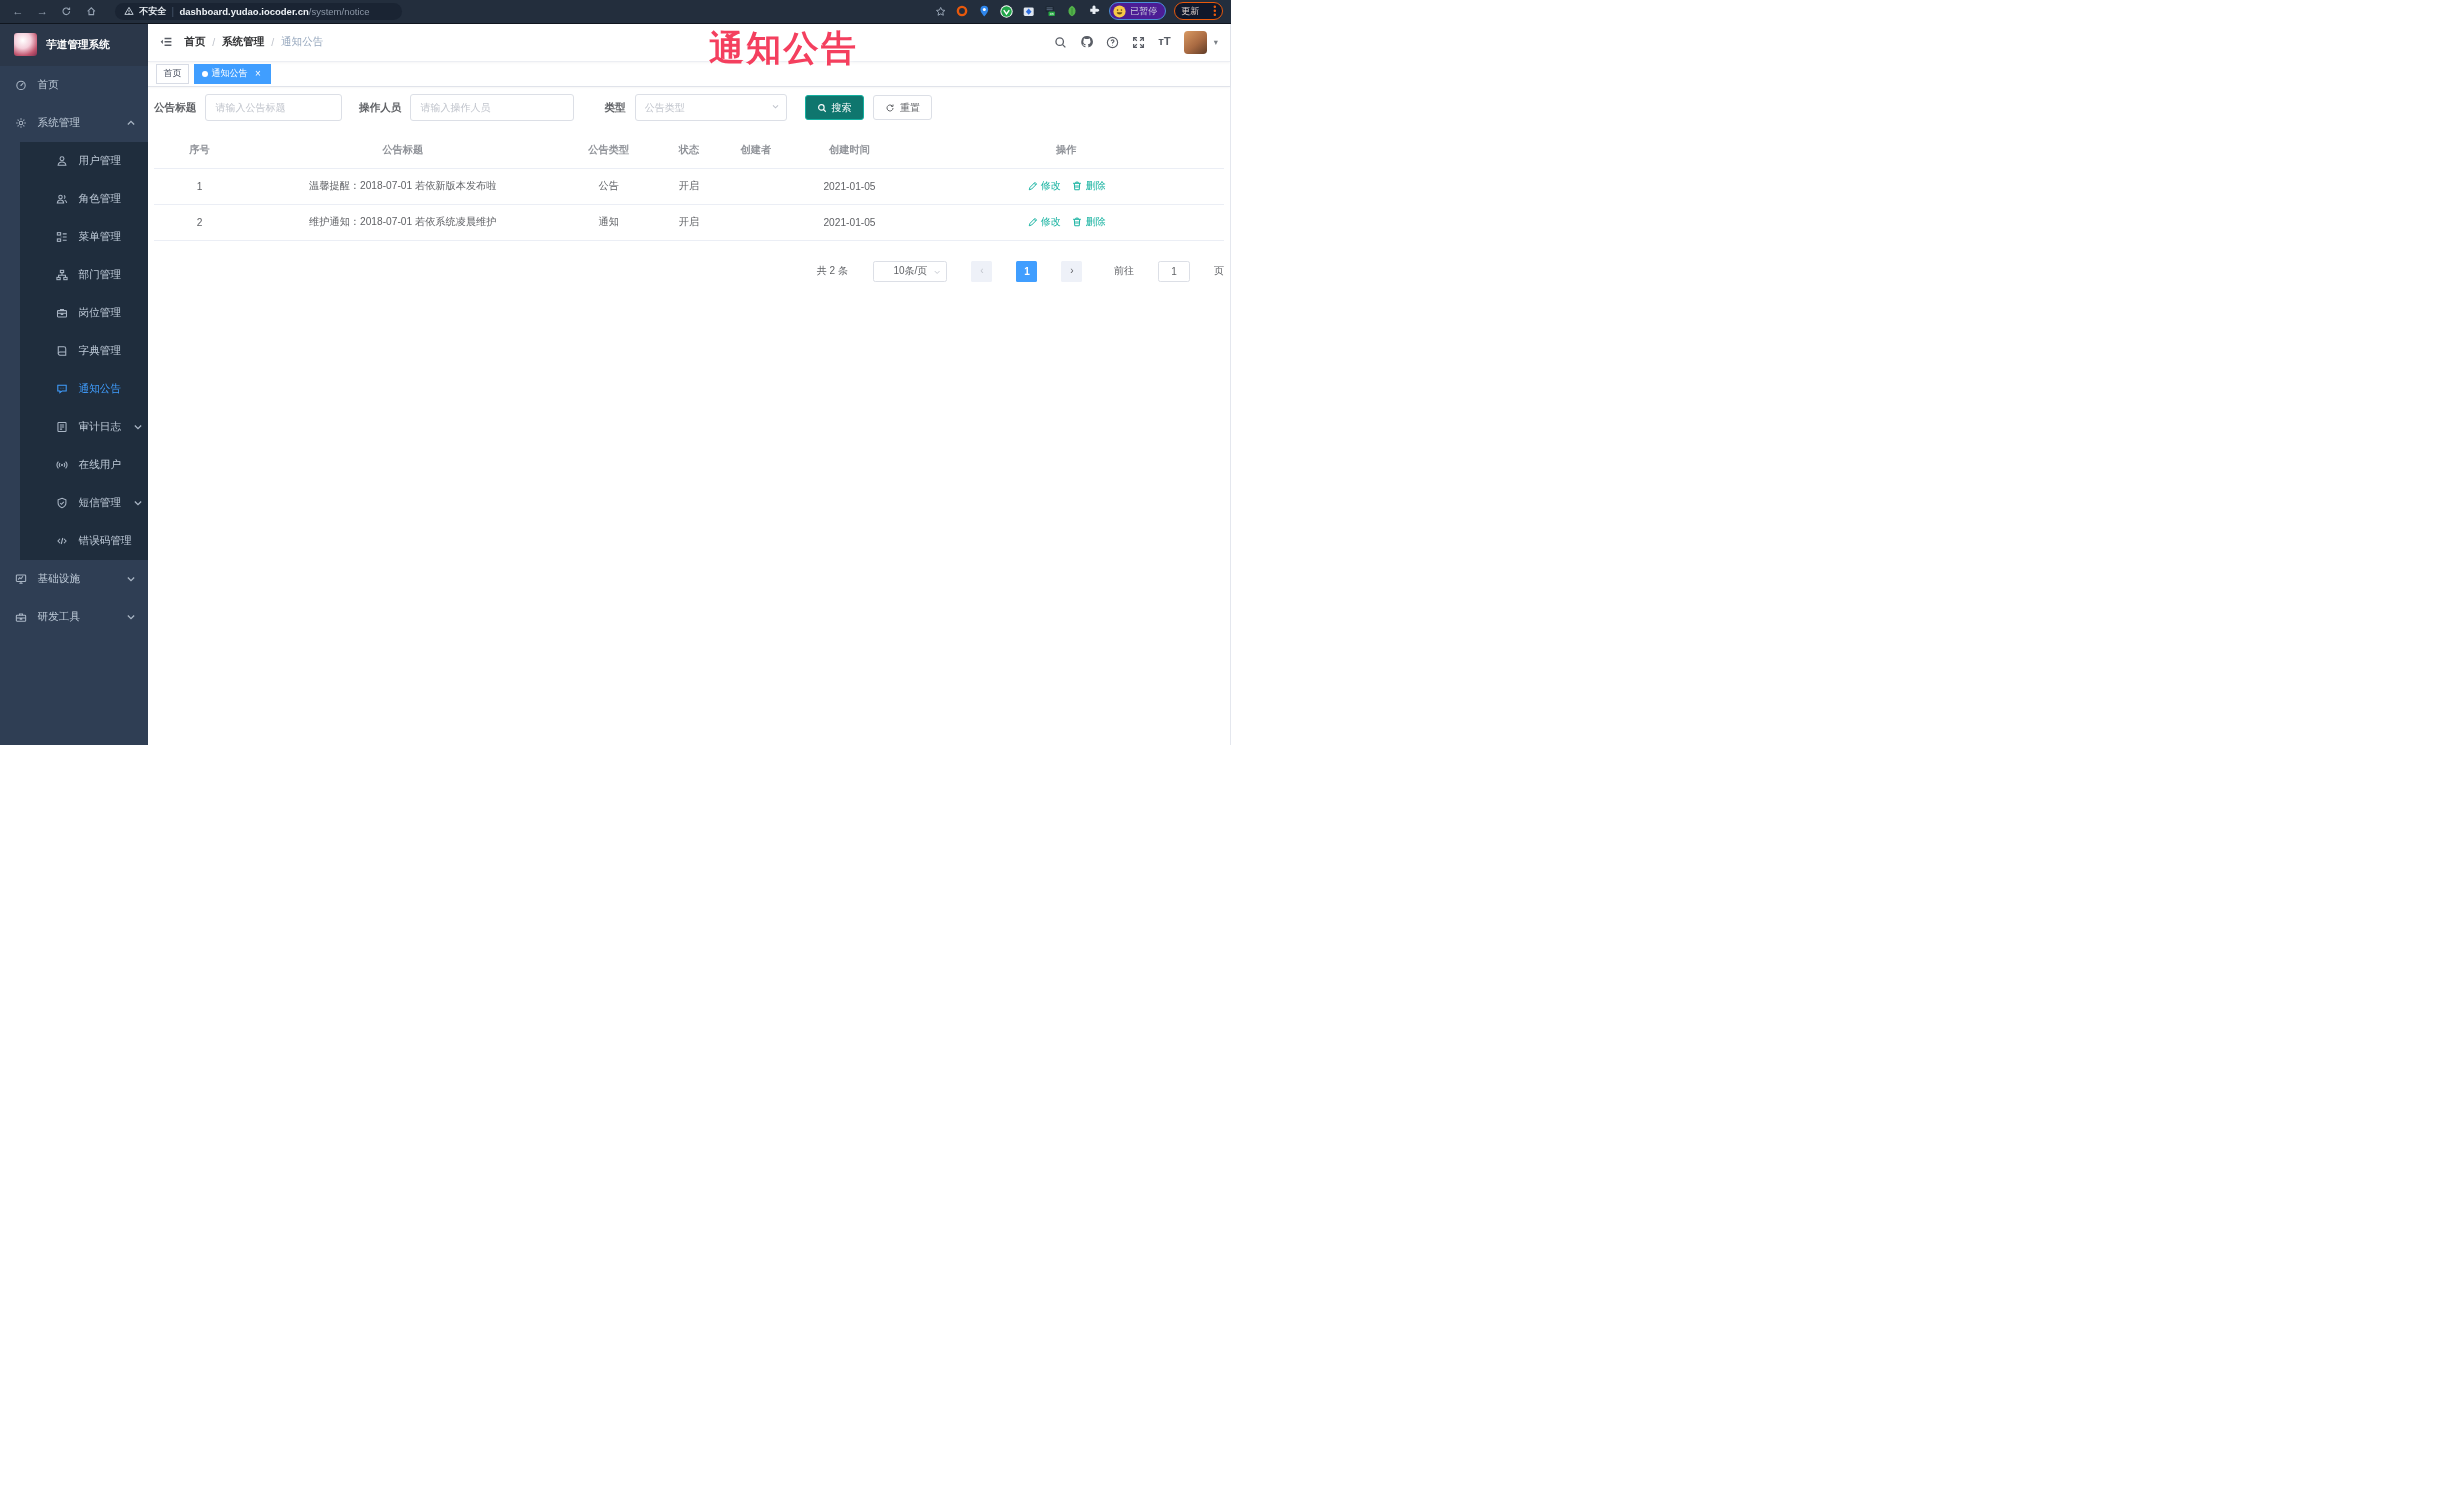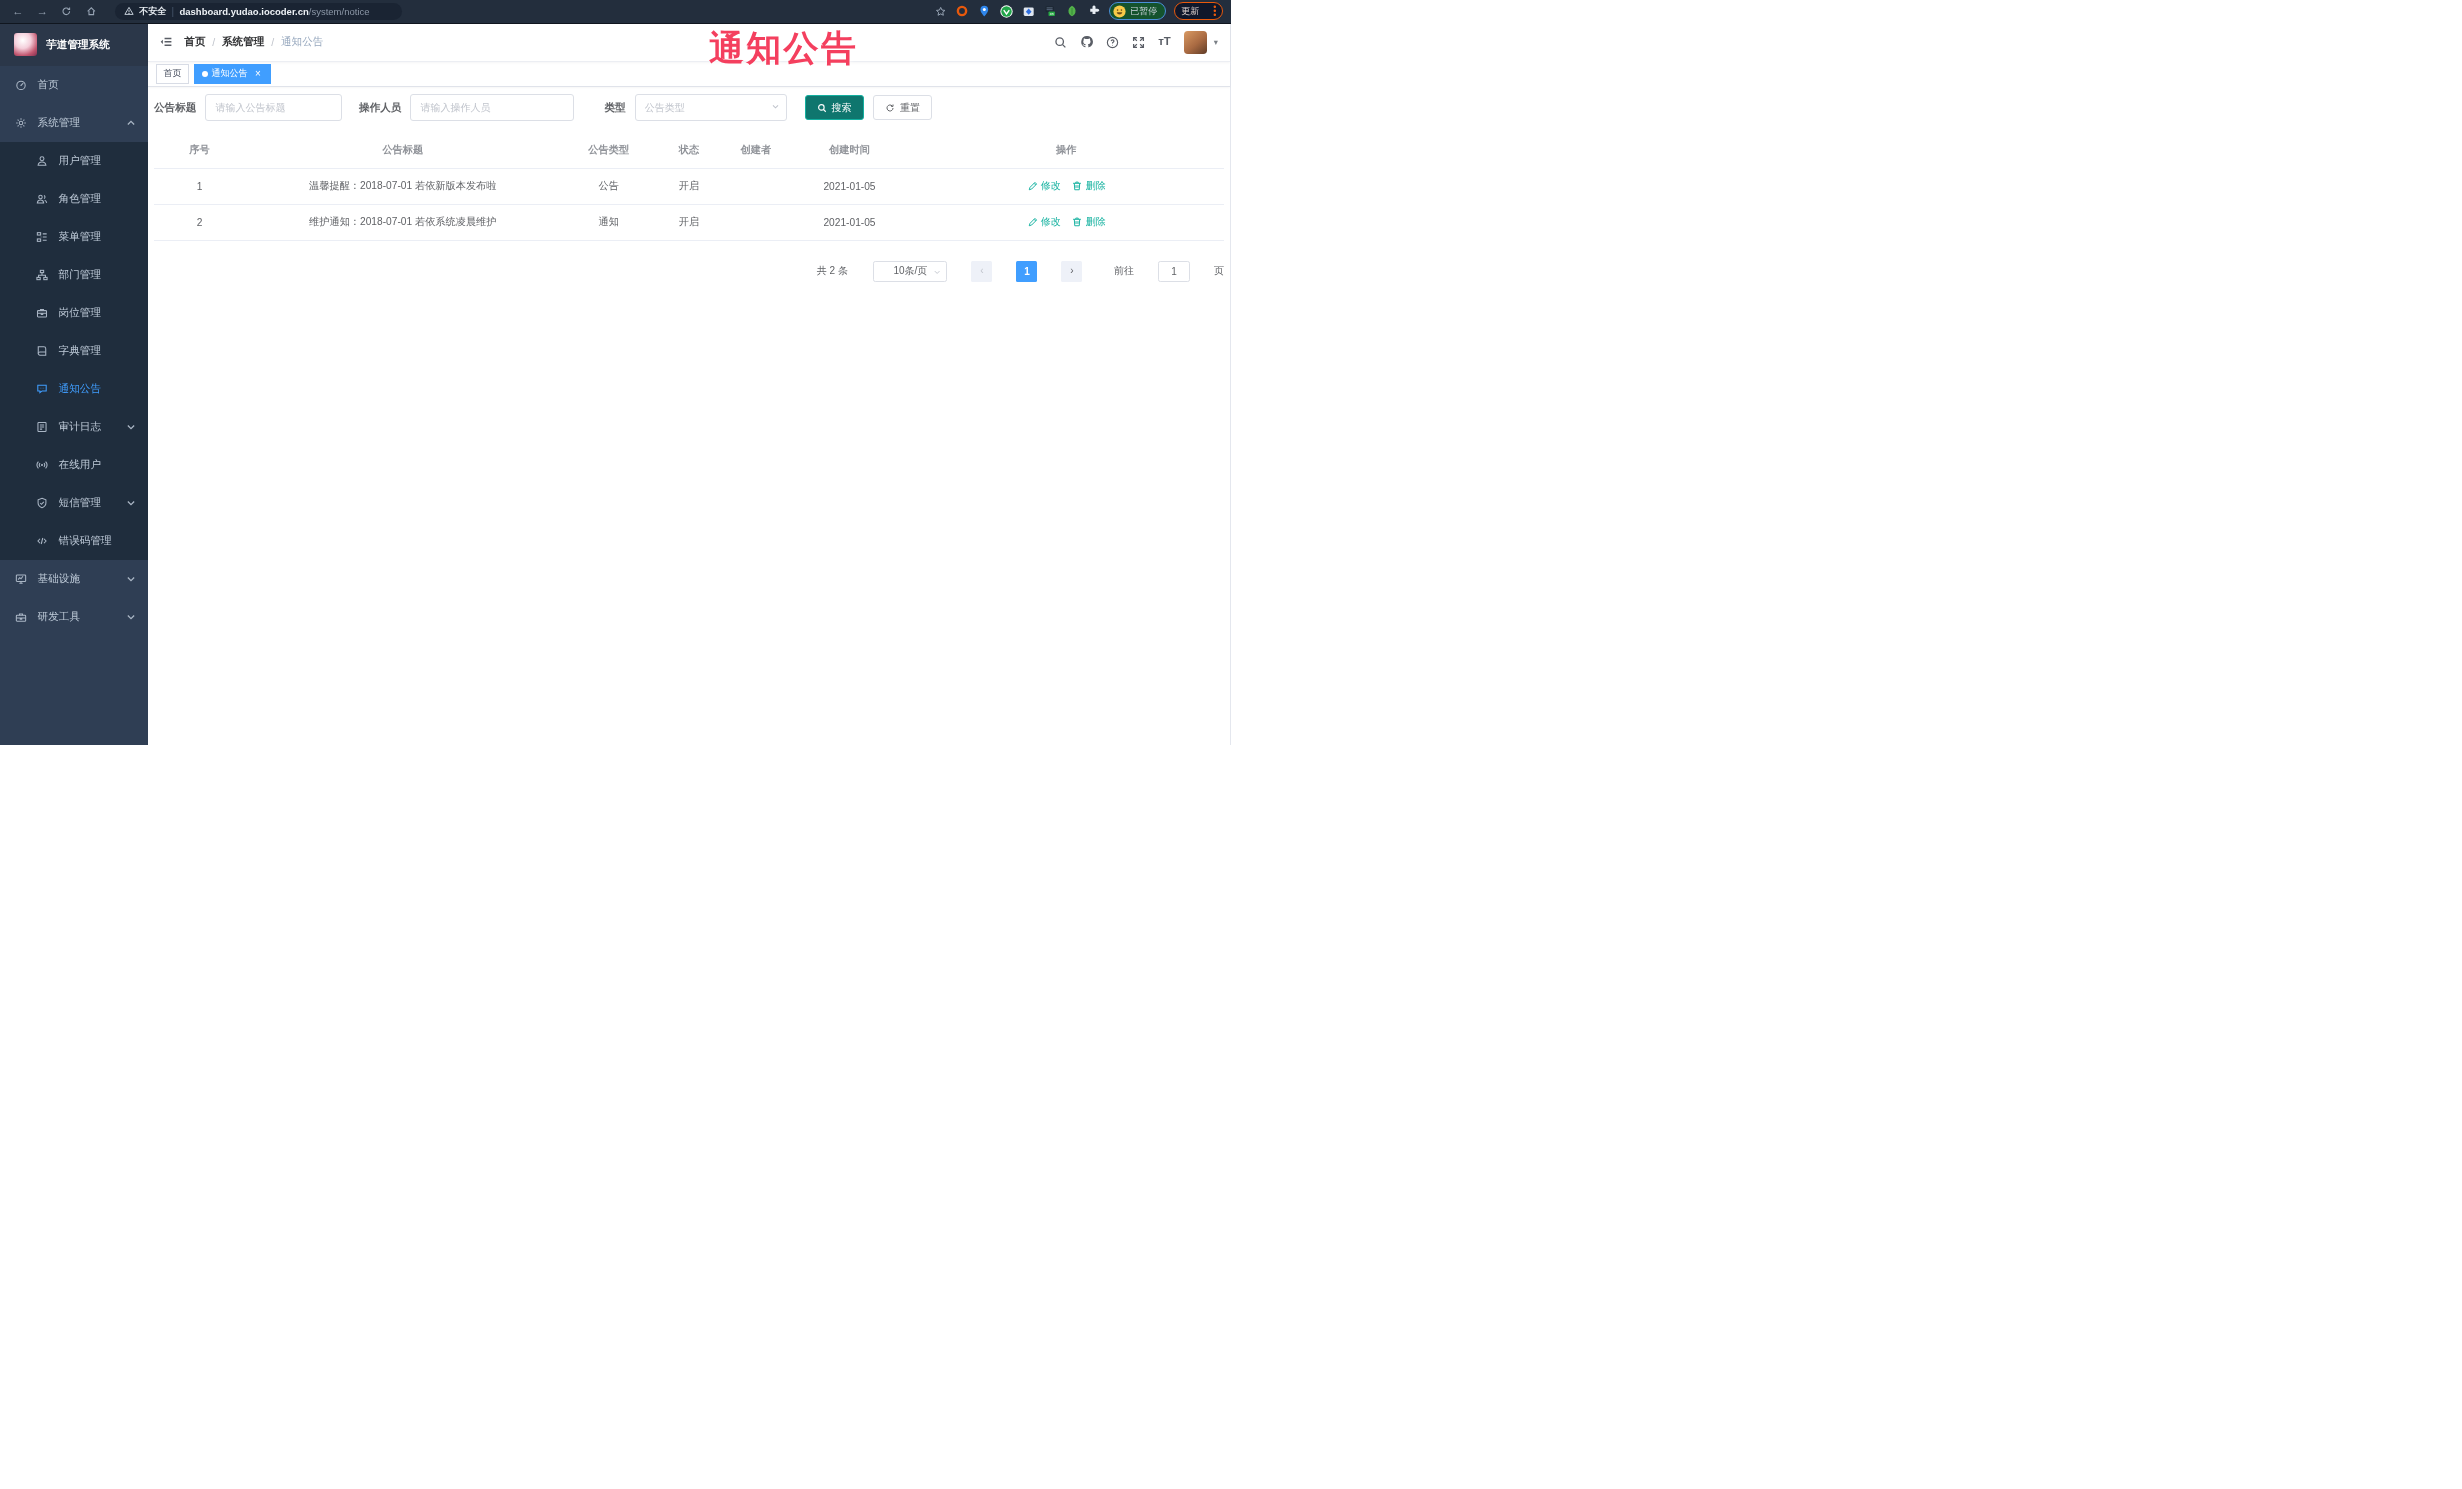--- a/index.html
+++ b/index.html
@@ -16,41 +16,41 @@
   .addr { flex:0 0 287px; height:17.4px; margin-left:9px; background:#1a2433; border-radius:9px;
     display:flex; align-items:center; padding:0 9px; gap:5.3px; }
   .addr .warn { color:#cdd6e0; }
   .addr .sec { color:#e8edf2; font-size:9px; font-weight:bold; white-space:nowrap; }
   .addr .sep { color:#46566b; font-size:10px; }
   .addr .url { font-size:9.5px; white-space:nowrap; }
   .addr .url .host { color:#eef2f6; font-weight:bold; }
   .addr .url .path { color:#8b97a7; }
   .chrome-right { margin-left:auto; display:flex; align-items:center; gap:8.3px; }
   .ext { width:13.7px; height:13.7px; display:flex; align-items:center; justify-content:center; position:relative; }
-  .profile-chip { height:18px; border:1.5px solid #4a90d9; border-radius:9px; background:#14532d;
+  .profile-chip { height:18px; border:1.5px solid #4a90d9; border-radius:9px; background:#4c1d95;
     display:flex; align-items:center; gap:4.6px; padding:0 7.6px 0 2.3px; }
   .profile-chip .face { width:13px; height:13px; }
   .profile-chip .plabel { color:#cfd6e0; font-size:9px; white-space:nowrap; }
   .update-pill { height:18px; border:1.5px solid #e8590c; border-radius:9px; background:#0f172a;
     display:flex; align-items:center; gap:14px; padding:0 6px; }
   .update-pill .ulabel { color:#ded3cf; font-size:9px; }
   .update-pill .dots { color:#e8590c; font-size:9px; letter-spacing:0; line-height:0.45; text-align:center; }
 
   
   .app { display:flex; height:721px; }
   .sidebar { width:148px; background:#2f3e54; color:#bfcbd9; flex-shrink:0; overflow:hidden; }
   .logo-row { height:42px; display:flex; align-items:center; padding-left:13.7px; gap:9px; background:#2b3749; }
   .logo-img { width:23.5px; height:23.5px; border-radius:3px;
     background:radial-gradient(circle at 38% 32%, #ffffff, #f4cfdb 38%, #c2566f 72%, #7e2d4e); }
   .logo-title { color:#fff; font-size:10.6px; font-weight:bold; white-space:nowrap;text-align:right; }
   .menu-item { height:38px; display:flex; align-items:center; gap:10.6px; padding:0 10.6px 0 15px;
     font-size:10.6px; cursor:pointer; white-space:nowrap; }
   .menu-item .mi-icon { width:12px; color:#aab6c5; flex-shrink:0; }
   .menu-item .chev { margin-left:auto; color:#aab6c5; }
-  .menu-item.level2 { background:#1f2d3d; padding-left:36px; }
+  .menu-item.level2 { background:#1f2d3d; padding-left:36px;margin-left:20px; }
   .menu-item.active { color:#409eff; }
   .menu-item.active .mi-icon { color:#409eff; }
 
   .main { flex:1; display:flex; flex-direction:column; background:#fff; position:relative;
     border-right:0.8px solid #e4e7ee; }
 
   
   .navbar { height:38px; display:flex; align-items:center; padding:0 12px 0 10.6px;
     border-bottom:0.8px solid #eceef3; box-shadow:0 0.8px 3px rgba(0,21,41,.06); }
   .hamburger { color:#5a5e66; margin-right:12px; }

